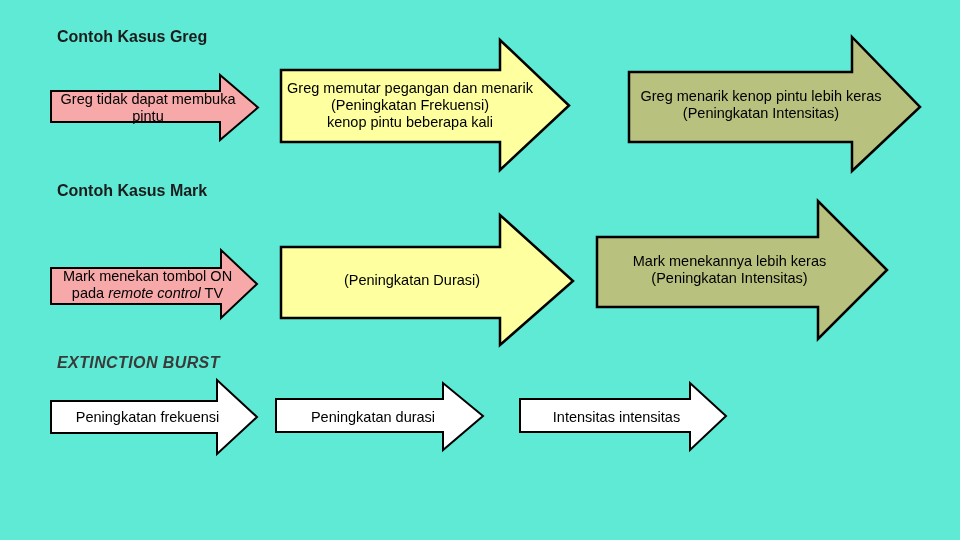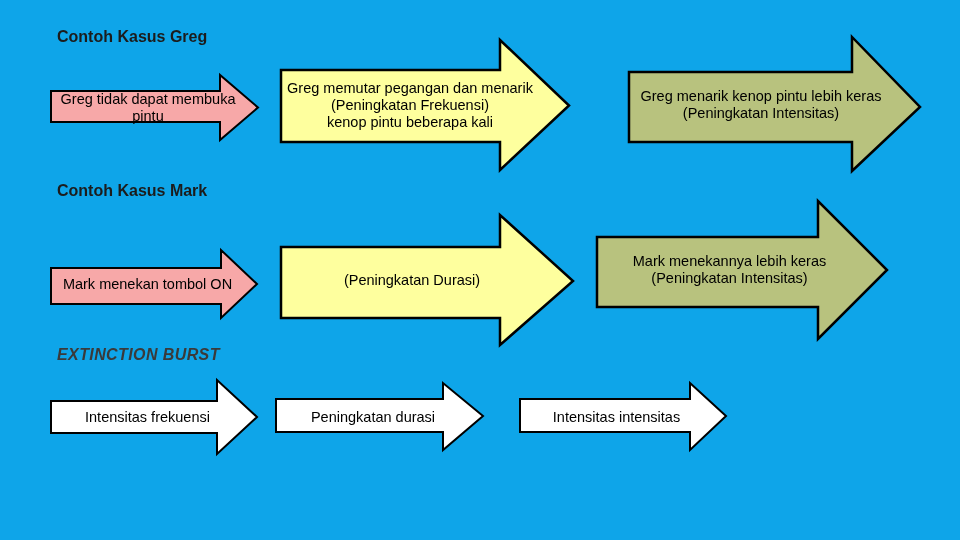--- a/index.html
+++ b/index.html
@@ -1,19 +1,19 @@
 <!DOCTYPE html>
 <html><head>
 <meta charset="utf-8">
 <style>
   html,body{margin:0;padding:0;}
   body{background:#ffffff;}
   .slide{
     position:relative;width:960px;height:540px;overflow:hidden;
-    background:#0ea5e9;
+    background:#5eead4;
     font-family:"Liberation Sans",sans-serif;
   }
   .heading{
     position:absolute;
     font-size:16px;font-weight:bold;color:#1C1C1C;
     white-space:nowrap;
   }
   .heading.em{font-style:italic;color:#3A3A3A;letter-spacing:0.4px;}
   .arrow{position:absolute;}
   .arrow svg{position:absolute;left:0;top:0;overflow:visible;display:block;}
@@ -67,20 +67,21 @@
   </div>
 
   <div class="heading" style="left:57px;top:182px">Contoh Kasus Mark</div>
 
   <div class="arrow" style="left:50px;top:249px;width:209px;height:71px">
     <svg width="209" height="71" viewBox="0 0 209 71">
       <polygon points="1,19 171,19 171,1 207,35 171,69 171,55 1,55" stroke="#000" stroke-width="2" fill="#F7A8A8"></polygon>
     </svg>
     <div class="txt pad-sm">
       <div class="ln">Mark menekan tombol ON</div>
+      <div class="ln"><span>pada </span><span class="it">remote control</span><span> TV</span></div>
     </div>
   </div>
 
   <div class="arrow" style="left:279px;top:214px;width:296px;height:133px">
     <svg width="296" height="133" viewBox="0 0 296 133">
       <polygon points="2,33 221,33 221,1 294,67 221,131 221,104 2,104" stroke="#000" stroke-width="2.5" fill="#FEFF9E"></polygon>
     </svg>
     <div class="txt pad-lg">
       <div class="ln">(Peningkatan Durasi)</div>
     </div>
@@ -89,28 +90,28 @@
   <div class="arrow" style="left:595px;top:200px;width:299px;height:140px">
     <svg width="299" height="140" viewBox="0 0 299 140">
       <polygon points="2,37 223,37 223,1 292,70 223,139 223,107 2,107" stroke="#000" stroke-width="2.5" fill="#B8C27E"></polygon>
     </svg>
     <div class="txt pad-lg">
       <div class="ln">Mark menekannya lebih keras</div>
       <div class="ln">(Peningkatan Intensitas)</div>
     </div>
   </div>
 
-  <div class="heading em" style="left:57px;top:346px">EXTINCTION BURST</div>
+  <div class="heading em" style="left:57px;top:354px">EXTINCTION BURST</div>
 
   <div class="arrow" style="left:50px;top:379px;width:209px;height:77px">
     <svg width="209" height="77" viewBox="0 0 209 77">
       <polygon points="1,22 167,22 167,1 207,38 167,75 167,54 1,54" stroke="#000" stroke-width="2" fill="#FFFFFF"></polygon>
     </svg>
     <div class="txt pad-sm">
-      <div class="ln">Intensitas frekuensi</div>
+      <div class="ln">Peningkatan frekuensi</div>
     </div>
   </div>
 
   <div class="arrow" style="left:275px;top:382px;width:210px;height:70px">
     <svg width="210" height="70" viewBox="0 0 210 70">
       <polygon points="1,17 168,17 168,1 208,34 168,68 168,50 1,50" stroke="#000" stroke-width="2" fill="#FFFFFF"></polygon>
     </svg>
     <div class="txt pad-sm">
       <div class="ln">Peningkatan durasi</div>
     </div>

